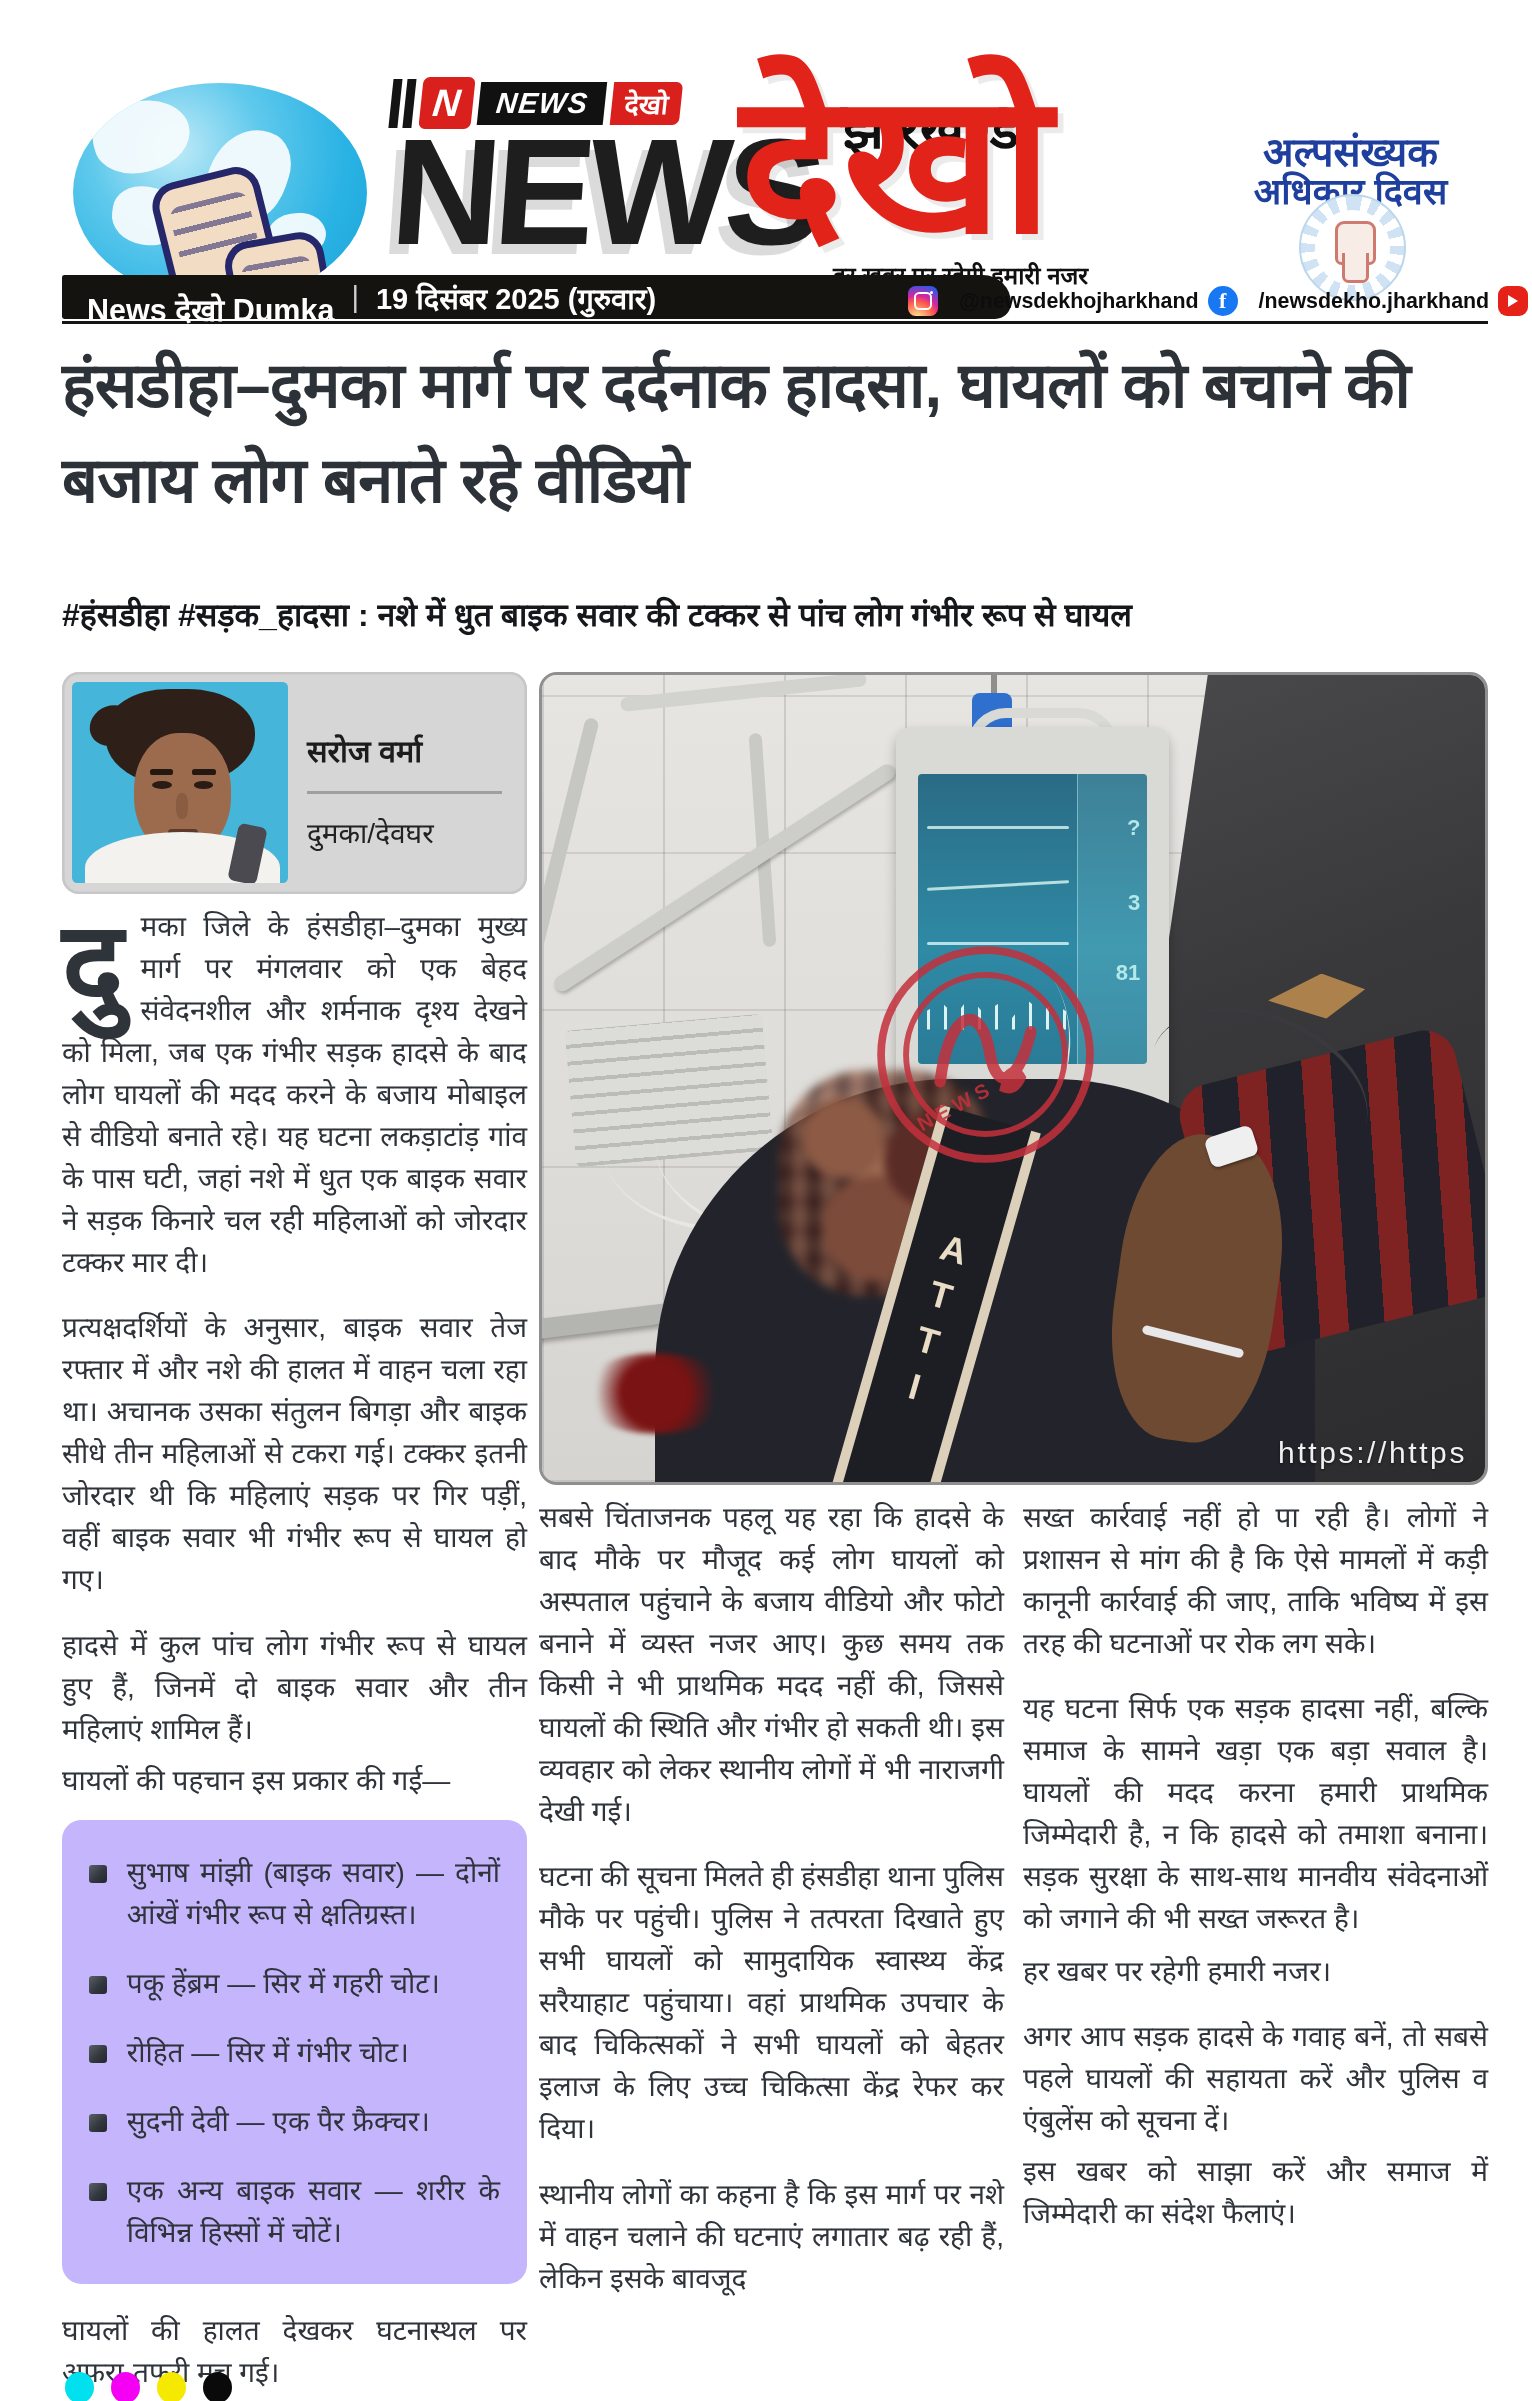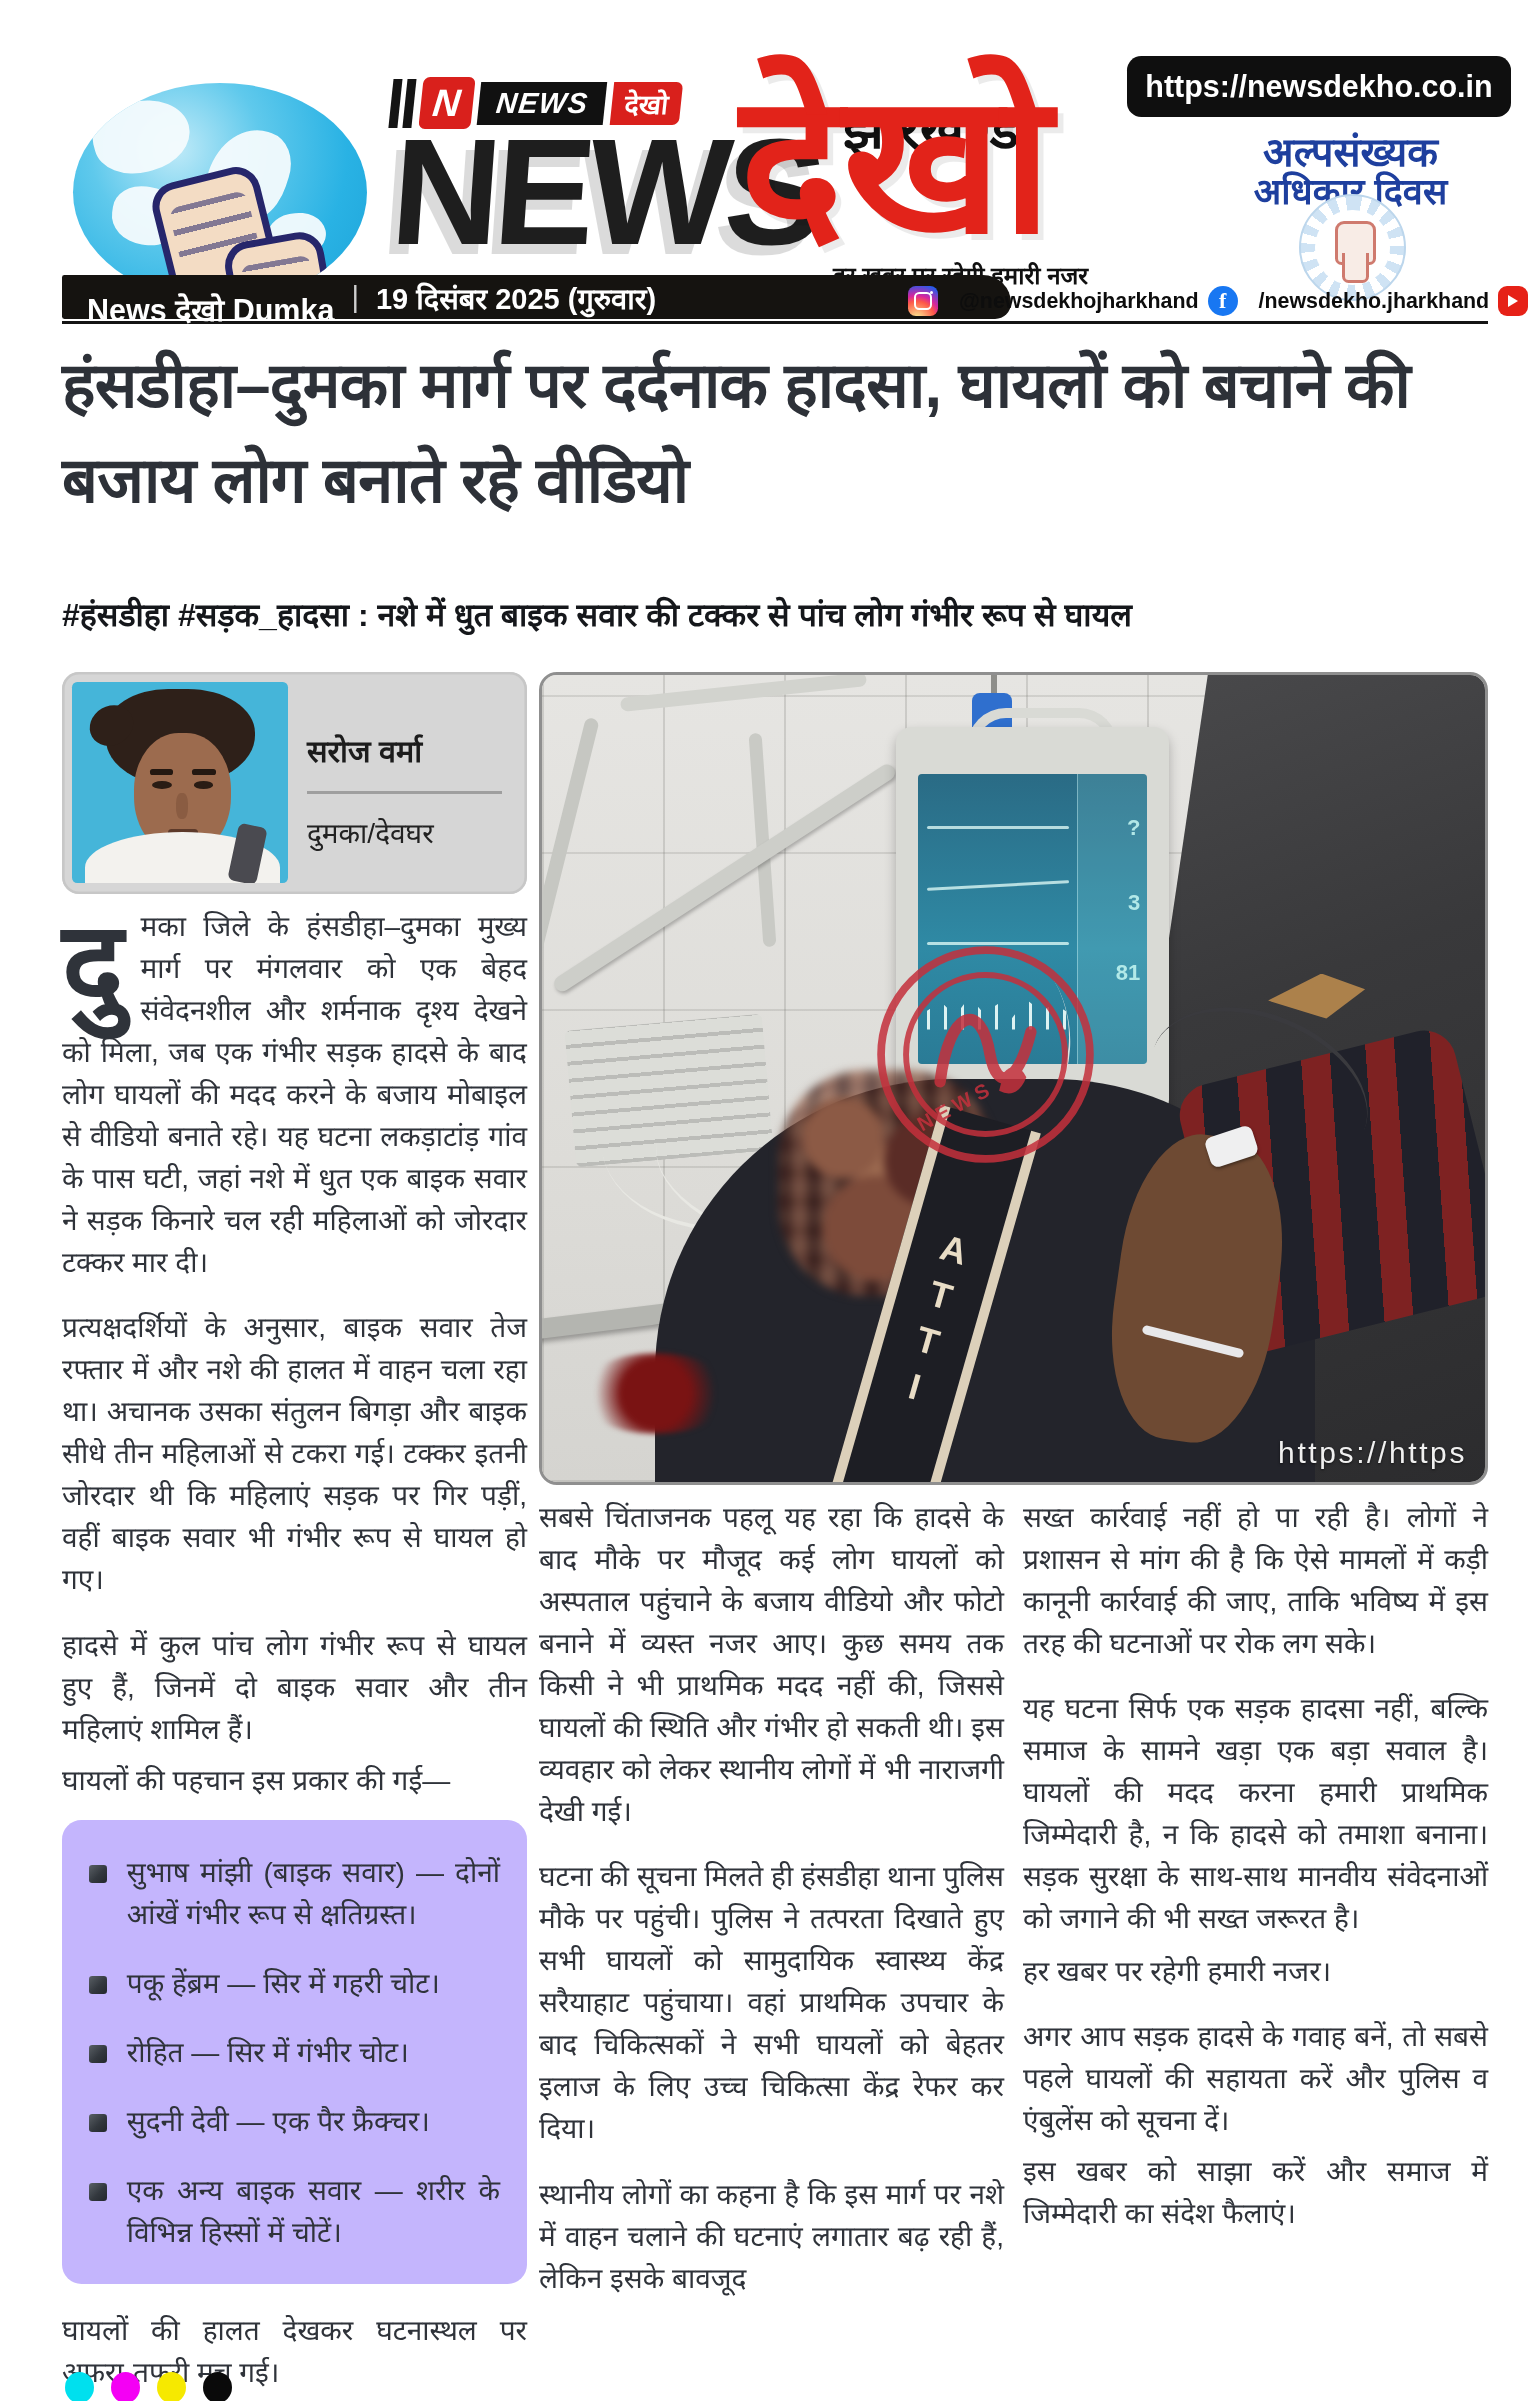--- a/index.html
+++ b/index.html
@@ -216,21 +216,20 @@
     <span class="mini-n">N</span>
     <span class="mini-news">NEWS</span>
     <span class="mini-dekho">देखो</span>
   </div>
 
   <div class="big-news">NEWS</div>
   <div class="jharkhand">झारखण्ड</div>
   <div class="dekho-big">देखो</div>
   <div class="tagline">हर खबर पर रहेगी हमारी नजर</div>
 
-  <div class="url-badge">https://newsdekho.co.in</div>
   <div class="minority">
     <div class="m1">अल्पसंख्यक</div>
     <div class="m2">अधिकार दिवस</div>
   </div>
   <div class="fist-badge">
     <span class="inner">
         <span class="f"></span>
         <span class="w"></span>
       </span>
   </div>

